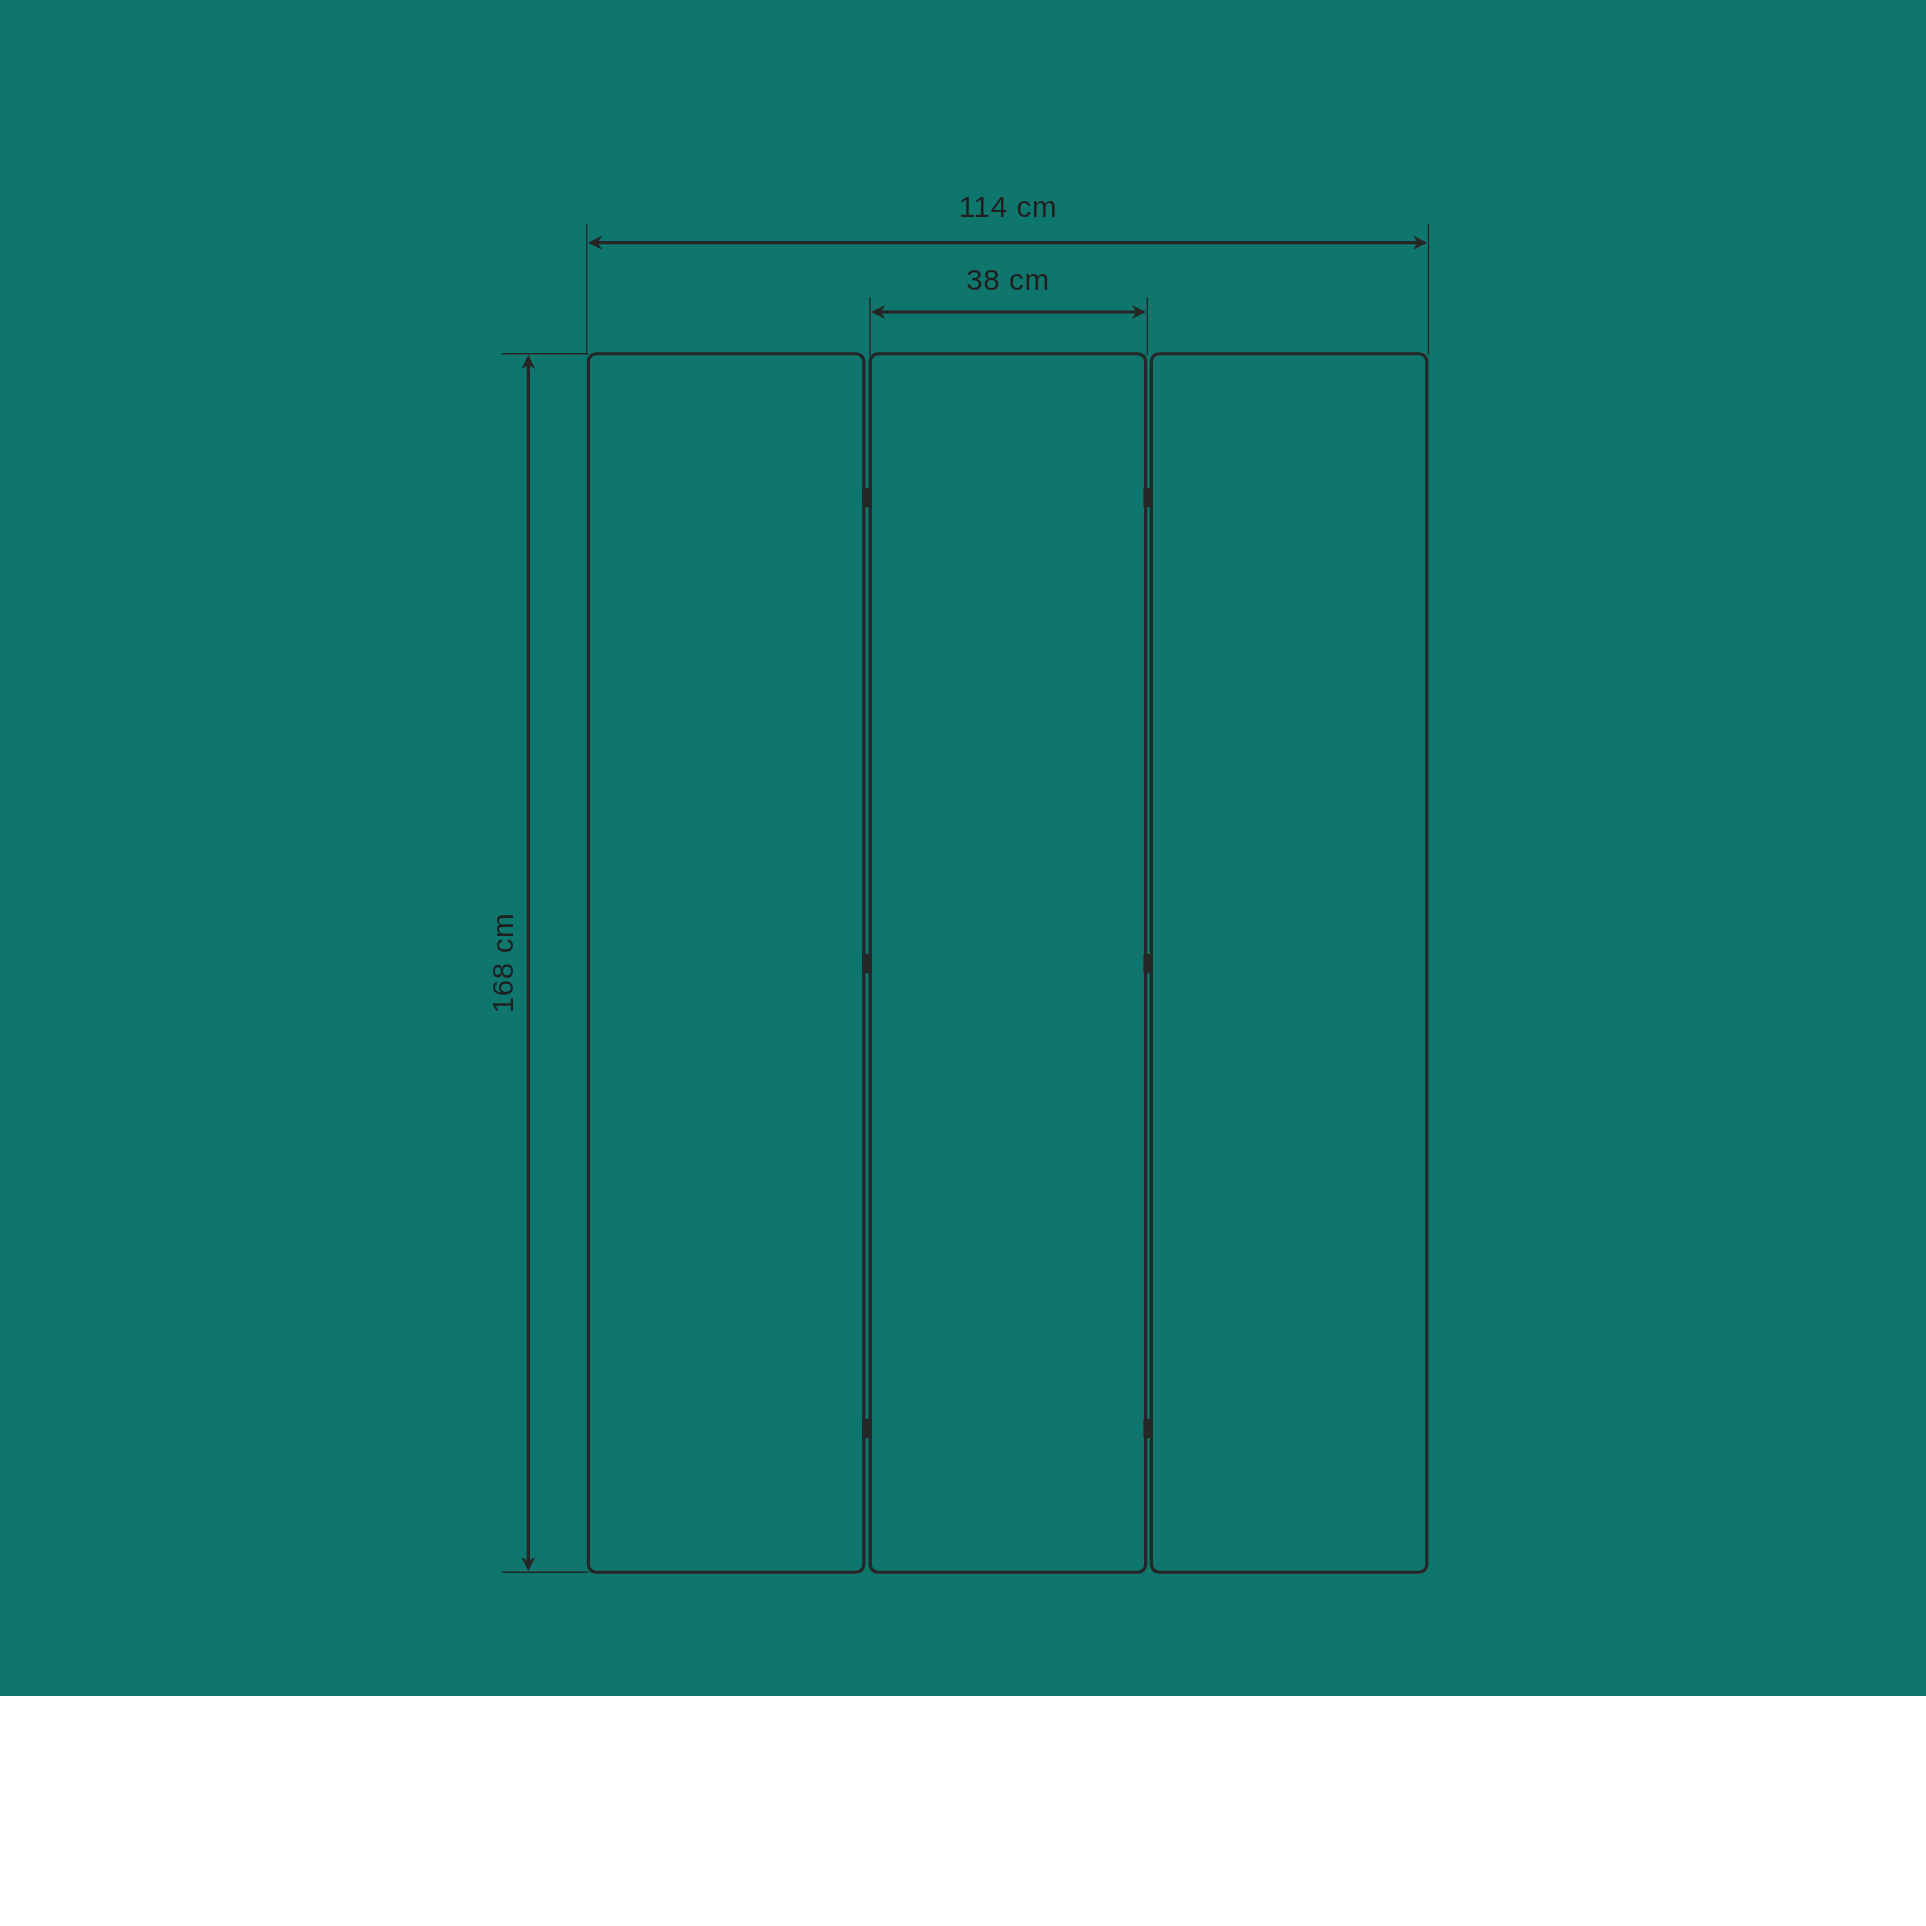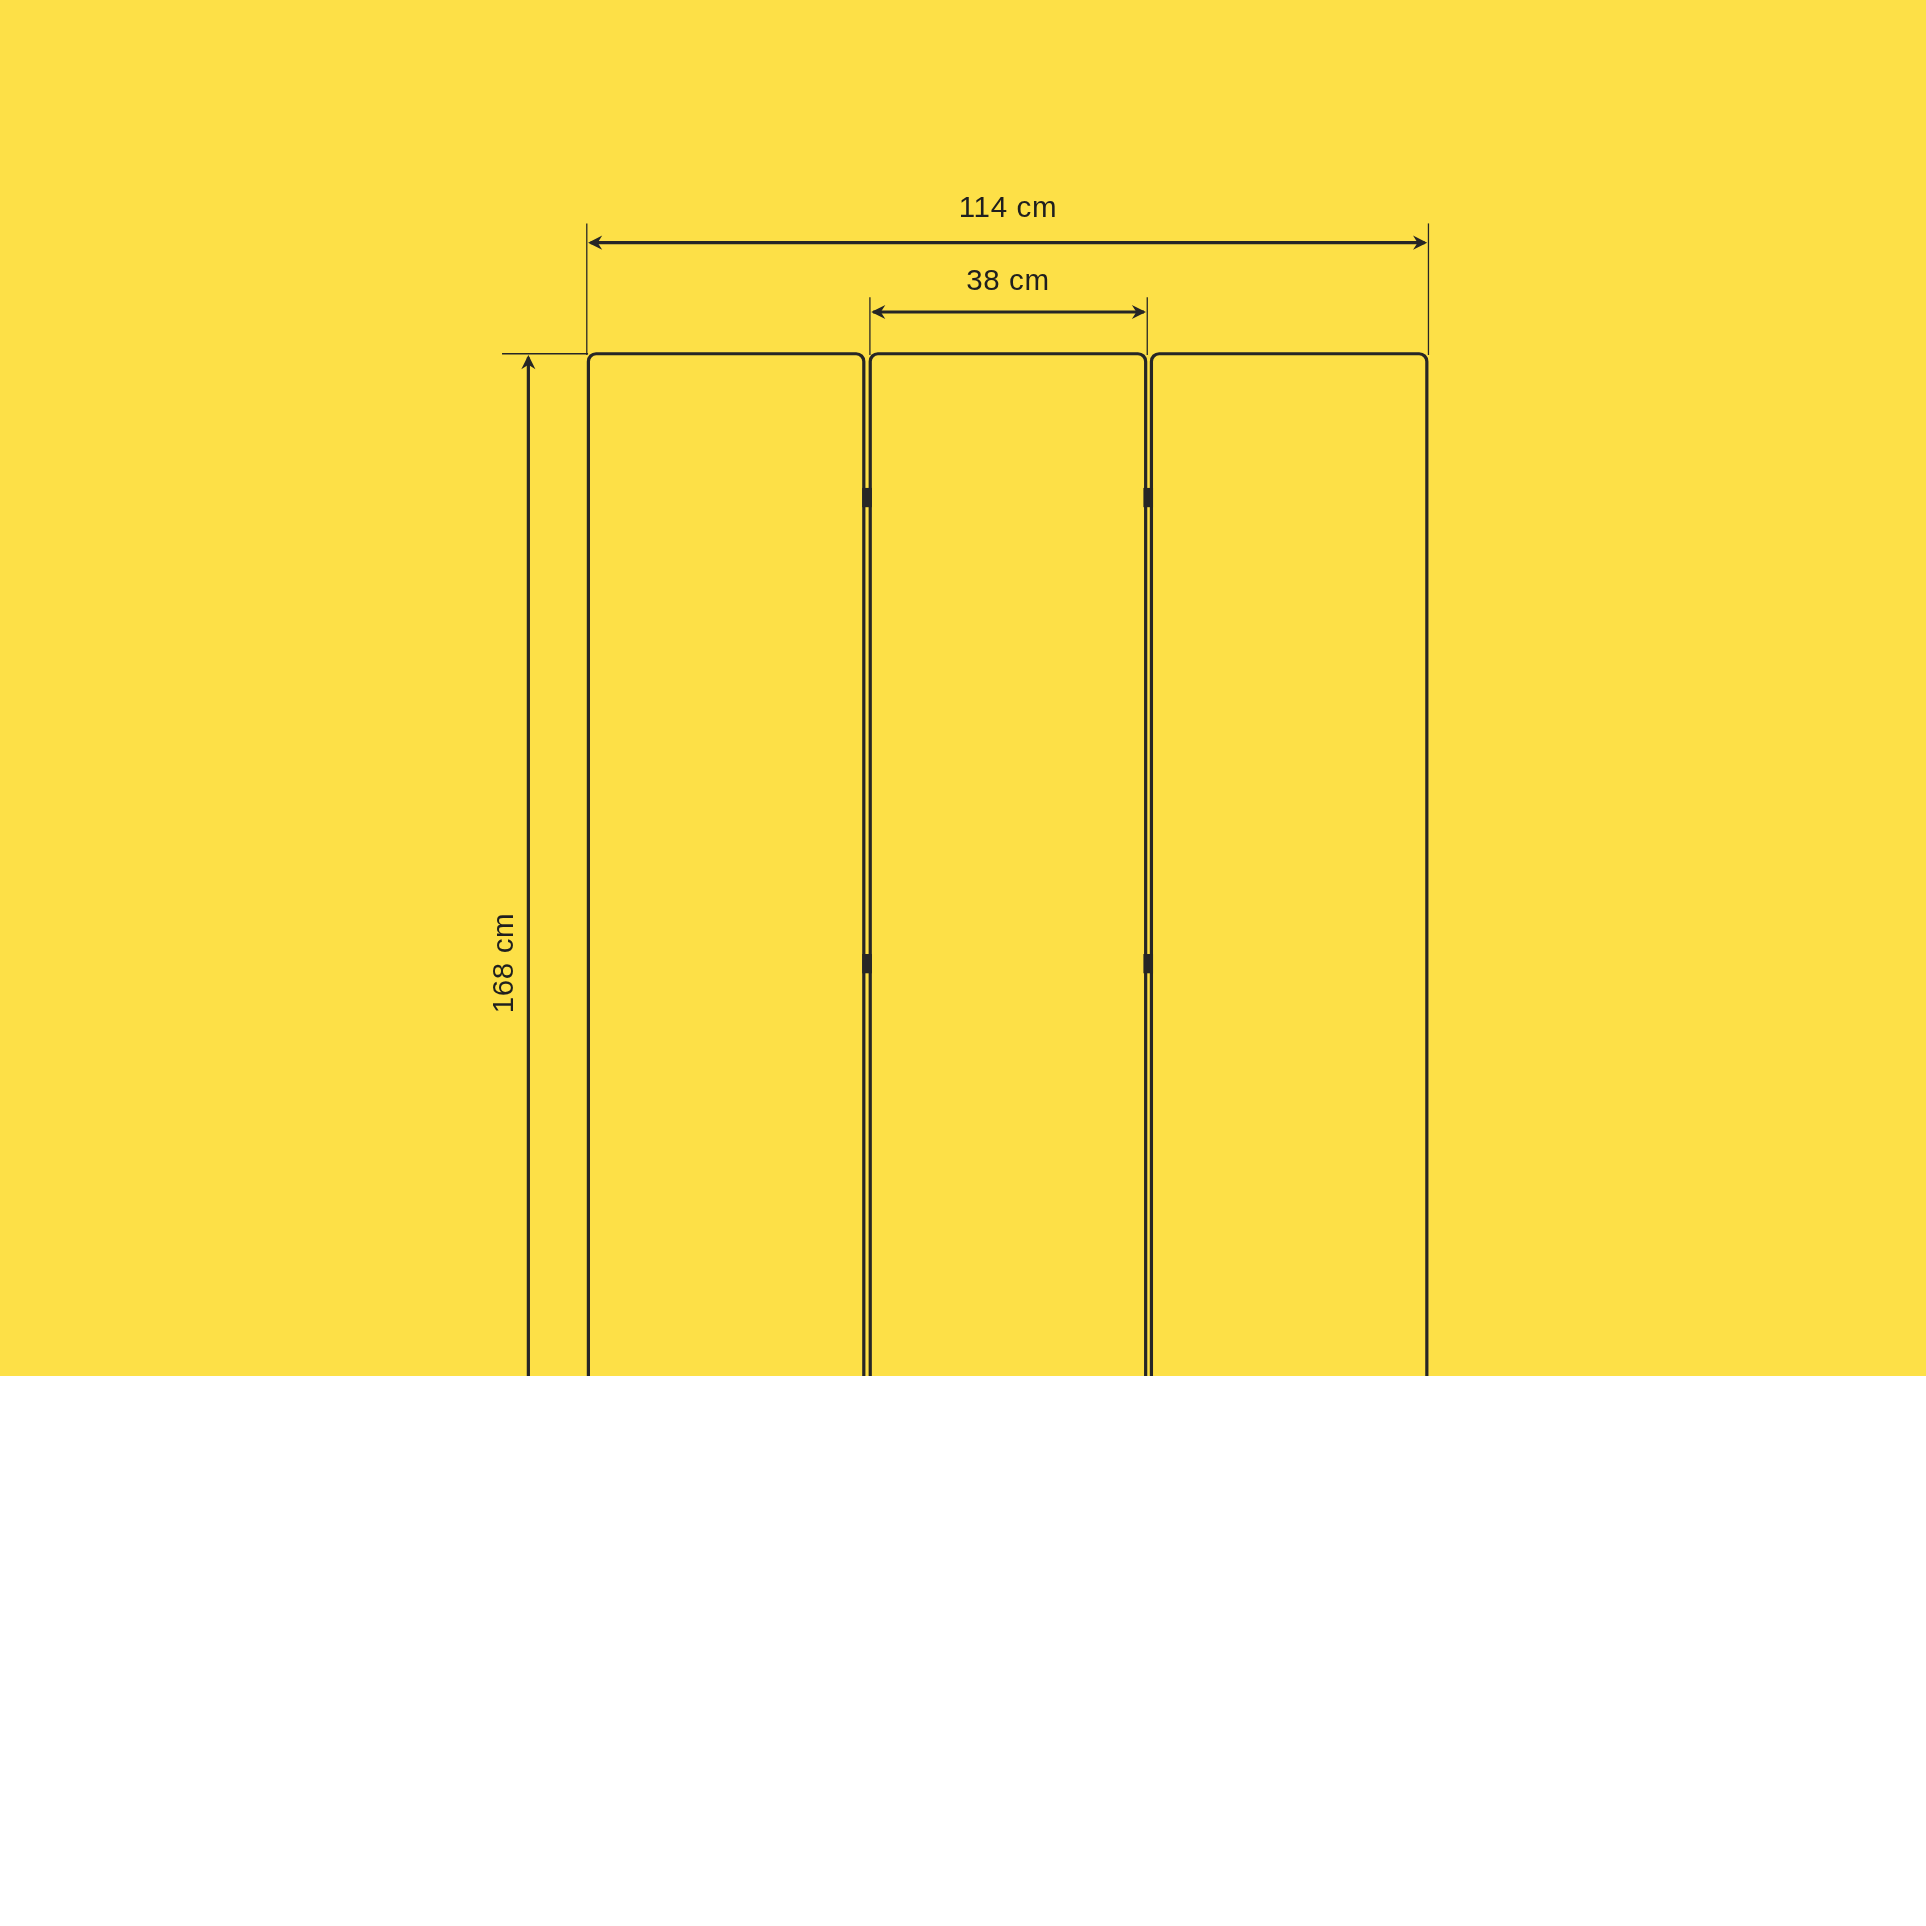--- a/index.html
+++ b/index.html
@@ -6,22 +6,22 @@
     margin: 0;
     padding: 0;
     background: #ffffff;
     width: 1926px;
     height: 1926px;
     font-family: "Liberation Sans", sans-serif;
   }
   .canvas {
     position: relative;
     width: 1926px;
-    height: 1376px;
-    background: #fde047;
+    height: 1696px;
+    background: #0f766e;
     overflow: hidden;
   }
   svg { display: block; }
   .dim-label {
     font-family: "Liberation Sans", sans-serif;
     font-size: 46px;
     letter-spacing: 1px;
     fill: #1f1f1f;
   }
 </style>

